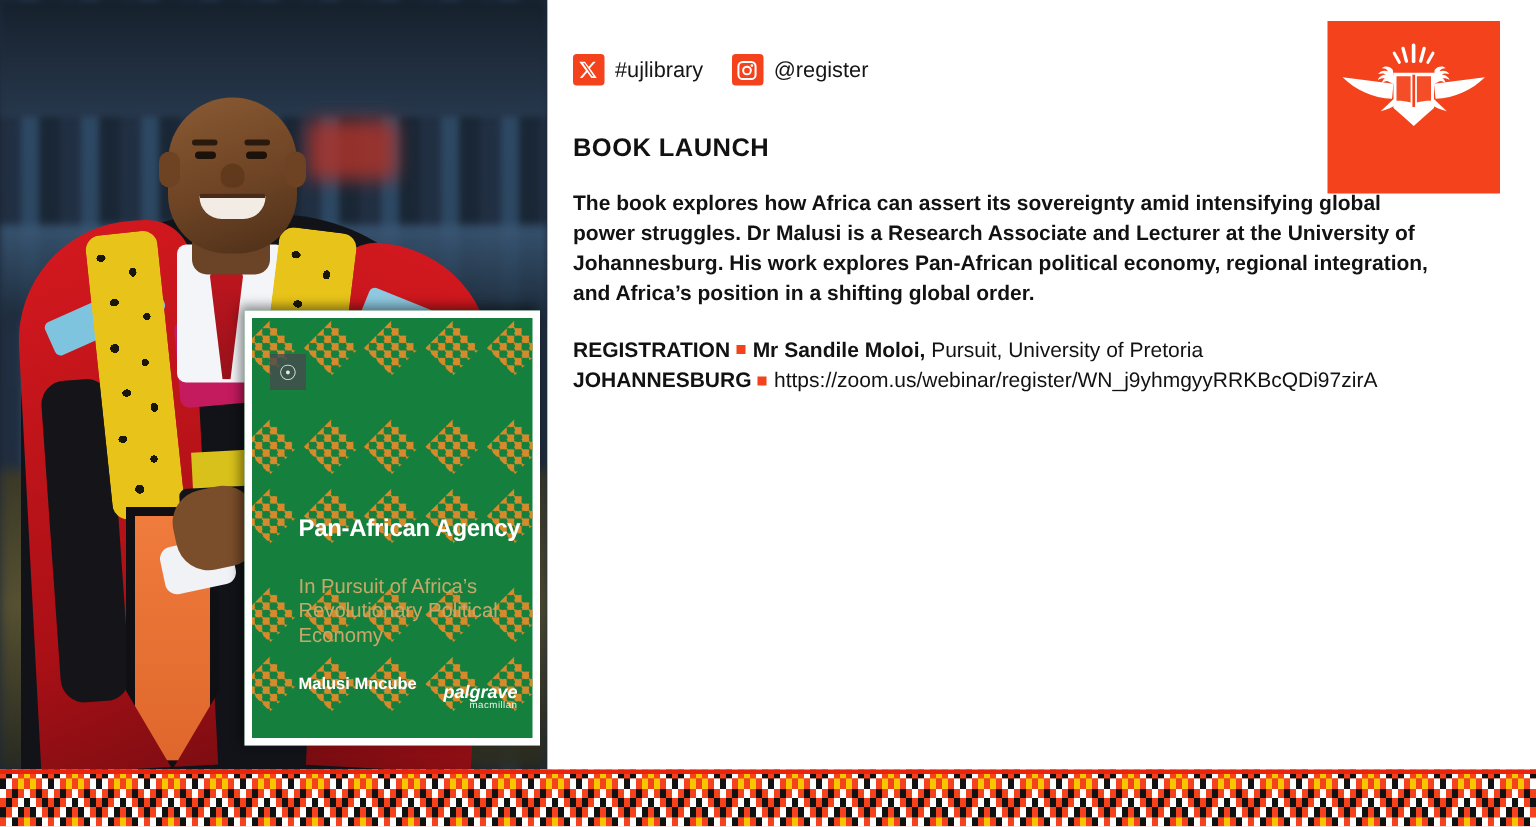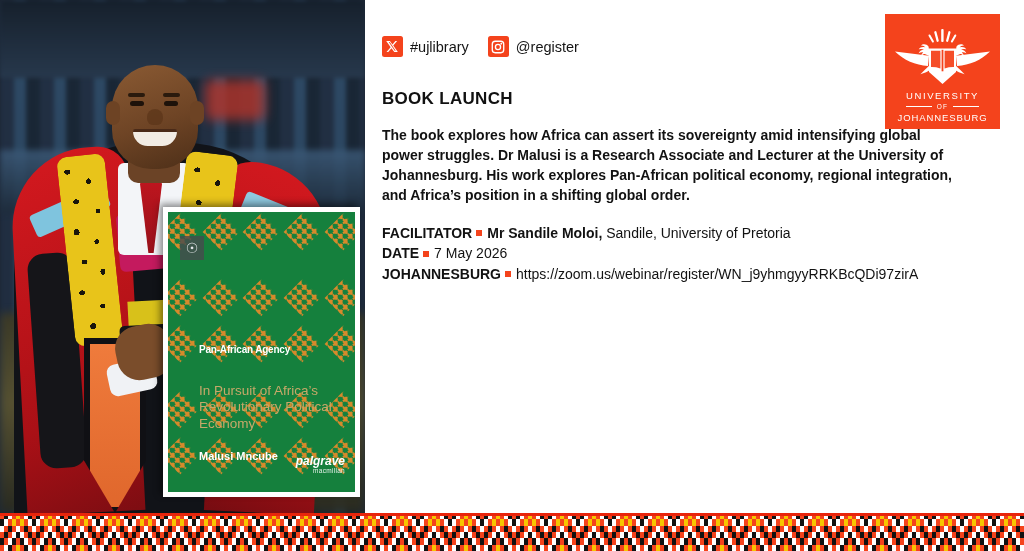--- a/index.html
+++ b/index.html
@@ -221,21 +221,21 @@
     position:absolute; left:30px; top:108px; width:148px; height:17px;
     background:rgba(58,62,66,0.86);
     display:flex; align-items:center; padding-left:7px;
   }
   .book-pivot span {
     font-size:8.5px; color:#cfd4d8; letter-spacing:.2px; font-weight:700;
   }
   .book-pivot .pv-light { color:#aeb5bb; font-weight:400; font-style:italic; }
   .book-title {
     position:absolute; left:31px; top:132px; width:150px;
-    color:#ffffff; font-size:10px; font-weight:700; line-height:1.16;
+    color:#ffffff; font-size:16px; font-weight:700; line-height:1.16;
     letter-spacing:-.2px;
   }
   .book-sub {
     position:absolute; left:31px; top:171px; width:152px;
     color:#c7a869; font-size:13.5px; font-weight:400; line-height:1.22;
   }
   .book-author {
     position:absolute; left:31px; top:238px;
     color:#ffffff; font-size:11px; font-weight:700;
   }
@@ -429,24 +429,21 @@
       </div>
     </div>
 
     <div class="book-launch">BOOK LAUNCH</div>
 
 
     <div class="blurb">The book explores how Africa can assert its sovereignty amid intensifying global power struggles. Dr Malusi is a Research Associate and Lecturer at the University of Johannesburg.  His work explores Pan-African political economy, regional integration, and Africa’s position in a shifting global order.</div>
 
     <div class="details">
       <div class="row">
-        <span class="lbl">FACILITATOR</span><span class="sq"></span><span class="b">Mr Sandile Moloi,</span><span> Sandile, University of Pretoria</span>
-      </div>
-      <div class="row">
-        <span class="lbl">DATE</span><span class="sq"></span><span>7 May 2026</span>
+        <span class="lbl">REGISTRATION</span><span class="sq"></span><span class="b">Mr Sandile Moloi,</span><span> Pursuit, University of Pretoria</span>
       </div>
       <div class="row">
         <span class="lbl">JOHANNESBURG</span><span class="sq"></span><span>https://zoom.us/webinar/register/WN_j9yhmgyyRRKBcQDi97zirA</span>
       </div>
     </div>
   </div>
 
   <div class="uj-logo">
     <div class="uj-mark">
       <svg width="115" height="62" viewBox="0 0 115 62" aria-hidden="true">
@@ -467,27 +464,20 @@
           <path d="M70.6 39.6c3 2.9 6 5.7 9 8.6-3.8-0.9-7.6-2.6-11.2-4.9z"></path>
 
           <path d="M44 22.5h27v23.5c-4.6 3.9-9.1 7.9-13.5 12-4.4-4.1-8.9-8.1-13.5-12z"></path>
         </g>
         <g fill="#f4431c">
           <rect x="56.6" y="23.8" width="1.8" height="21.5"></rect>
           <path d="M46 24.8h9.4v17.6c-3.1-1-6.3-1.4-9.4-1.3z" opacity="0.95"></path>
           <path d="M69 24.8h-9.4v17.6c3.1-1 6.3-1.4 9.4-1.3z" opacity="0.95"></path>
         </g>
       </svg>
-    </div>
-    <div class="uj-text">
-      <div class="l1">UNIVERSITY</div>
-      <div class="l2">
-          <span>OF</span>
-        </div>
-      <div class="l3">JOHANNESBURG</div>
     </div>
   </div>
 
   <div class="beads" id="beads">
       <div style="position: absolute; width: 4px; height: 6.33333px; left: 0px; top: 0px; background: rgb(244, 67, 28);"></div>
       <div style="position: absolute; width: 4px; height: 6.33333px; left: 4px; top: 0px; background: rgb(17, 17, 17);"></div>
       <div style="position: absolute; width: 4px; height: 6.33333px; left: 8px; top: 0px; background: rgb(255, 255, 255);"></div>
       <div style="position: absolute; width: 4px; height: 6.33333px; left: 12px; top: 0px; background: rgb(244, 67, 28);"></div>
       <div style="position: absolute; width: 4px; height: 6.33333px; left: 16px; top: 0px; background: rgb(247, 198, 0);"></div>
       <div style="position: absolute; width: 4px; height: 6.33333px; left: 20px; top: 0px; background: rgb(244, 67, 28);"></div>

